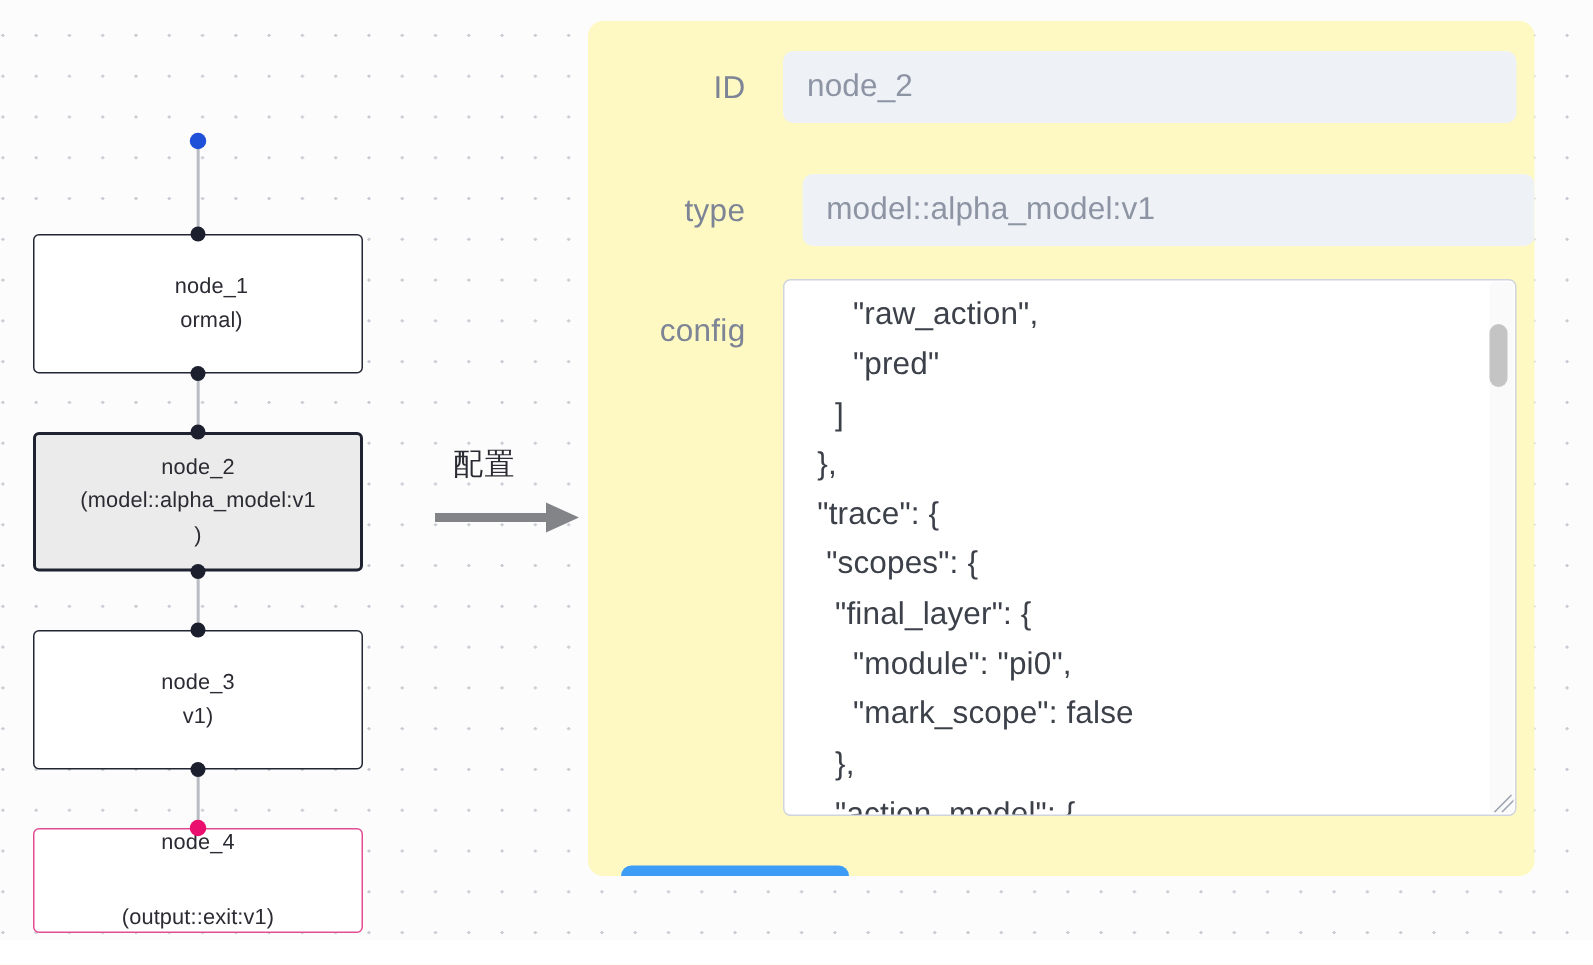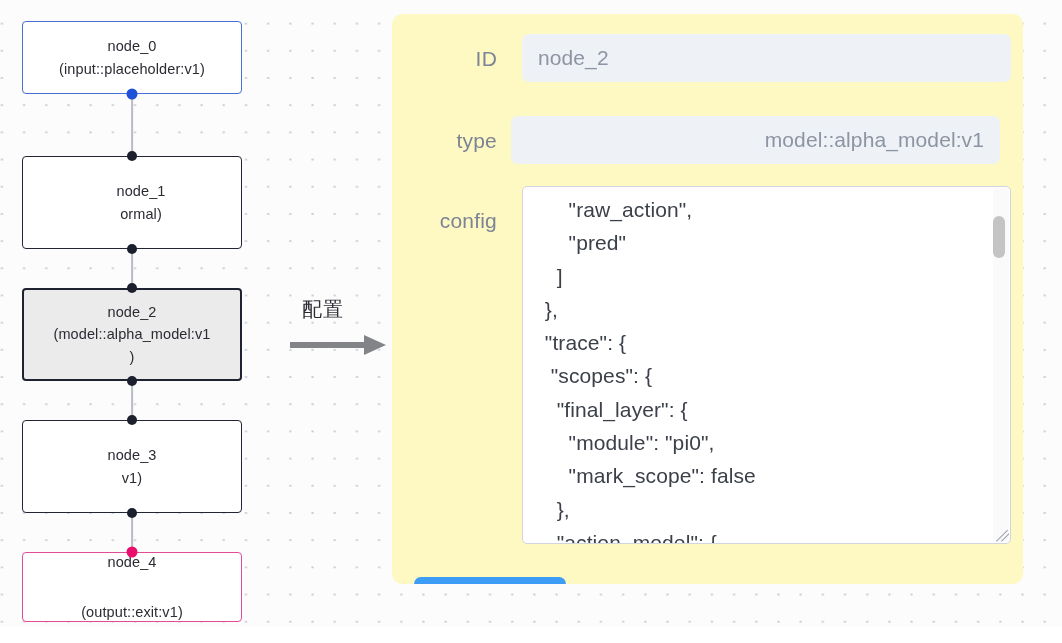--- a/index.html
+++ b/index.html
@@ -162,21 +162,21 @@
   }
 
   
   #row-id { left: 0px; top: 20px; width: 631px; height: 48px; }
   #row-id .field-label { width: 105px; margin-top: 14px; }
   #row-id .field-input { width: 489px; height: 48px; margin-left: 25px; }
 
   
   #row-type { left: 0px; top: 102px; width: 631px; height: 48px; }
   #row-type .field-label { width: 105px; margin-top: 14px; }
-  #row-type .field-input { width: 489px; height: 48px; margin-left: 14px; text-align: right; }
+  #row-type .field-input { width: 489px; height: 48px; margin-left: 38px; }
 
   
   #row-config { left: 0px; top: 172px; width: 631px; height: 360px; }
   #row-config .field-label { width: 105px; margin-top: 24px; }
 
   .config-wrap {
     position: relative;
     margin-left: 25px;
     width: 489px;
     height: 358px;
@@ -277,24 +277,20 @@
 
 <div id="stage">
 
   <div id="graph-canvas">
 
     <div class="edge" style="left:132px; top:94px; height:62px;"></div>
     <div class="edge" style="left:132px; top:249px; height:39px;"></div>
     <div class="edge" style="left:132px; top:381px; height:39px;"></div>
     <div class="edge" style="left:132px; top:513px; height:39px;"></div>
 
-    <div class="node input-node" style="left:22px; top:21px; width:220px; height:73px;">
-      <span class="n-id">node_0</span>
-      <span class="n-type">(input::placeholder:v1)</span>
-    </div>
     <div class="handle blue" style="left:132px; top:94px;"></div>
 
     <div class="node" style="left:22px; top:156px; width:220px; height:93px;padding-left:24px;">
       <span class="n-id">node_1</span>
       <span class="n-type">ormal)</span>
     </div>
     <div class="handle" style="left:132px; top:156px;"></div>
     <div class="handle" style="left:132px; top:249px;"></div>
 
     <div class="node selected" style="left:22px; top:288px; width:220px; height:93px;">

